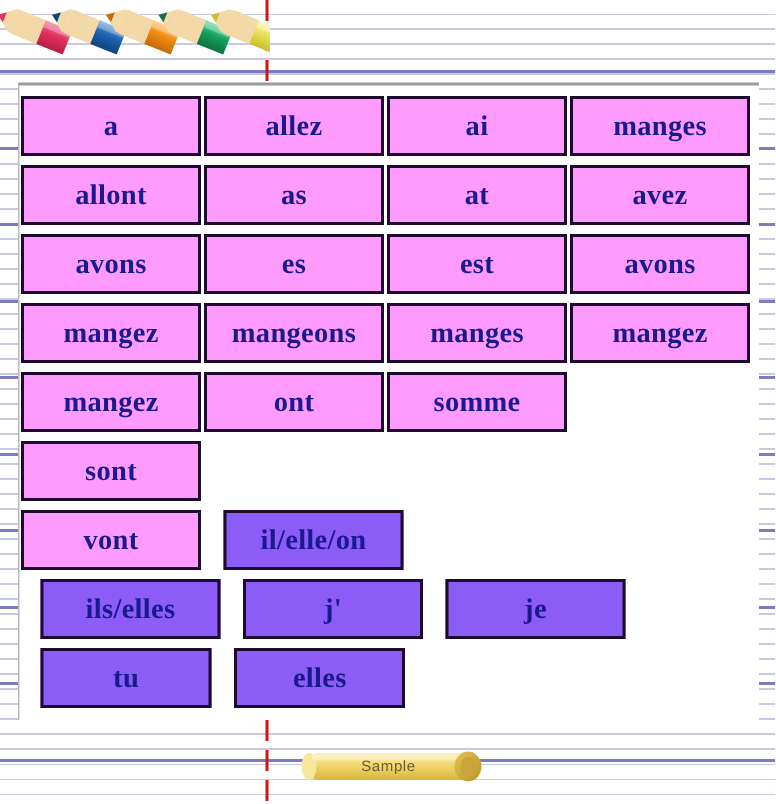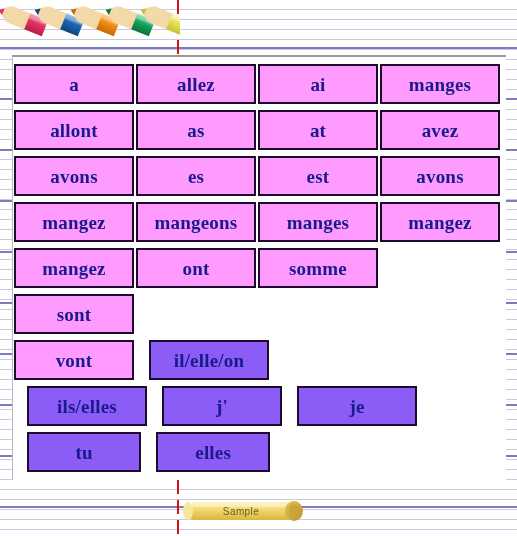--- a/index.html
+++ b/index.html
@@ -128,21 +128,21 @@
     margin-left: 13px;
   }
   .cell.empty {
     background: transparent;
     border: none;
   }
 
   
   .sample-scroll {
     position: absolute;
-    left: 180px;
+    left: 198px;
     top: 499px;
     width: 126px;
     height: 24px;
     z-index: 7;
   }
   .sample-label {
     position: absolute;
     left: 0; top: 0;
     width: 126px;
     height: 24px;

